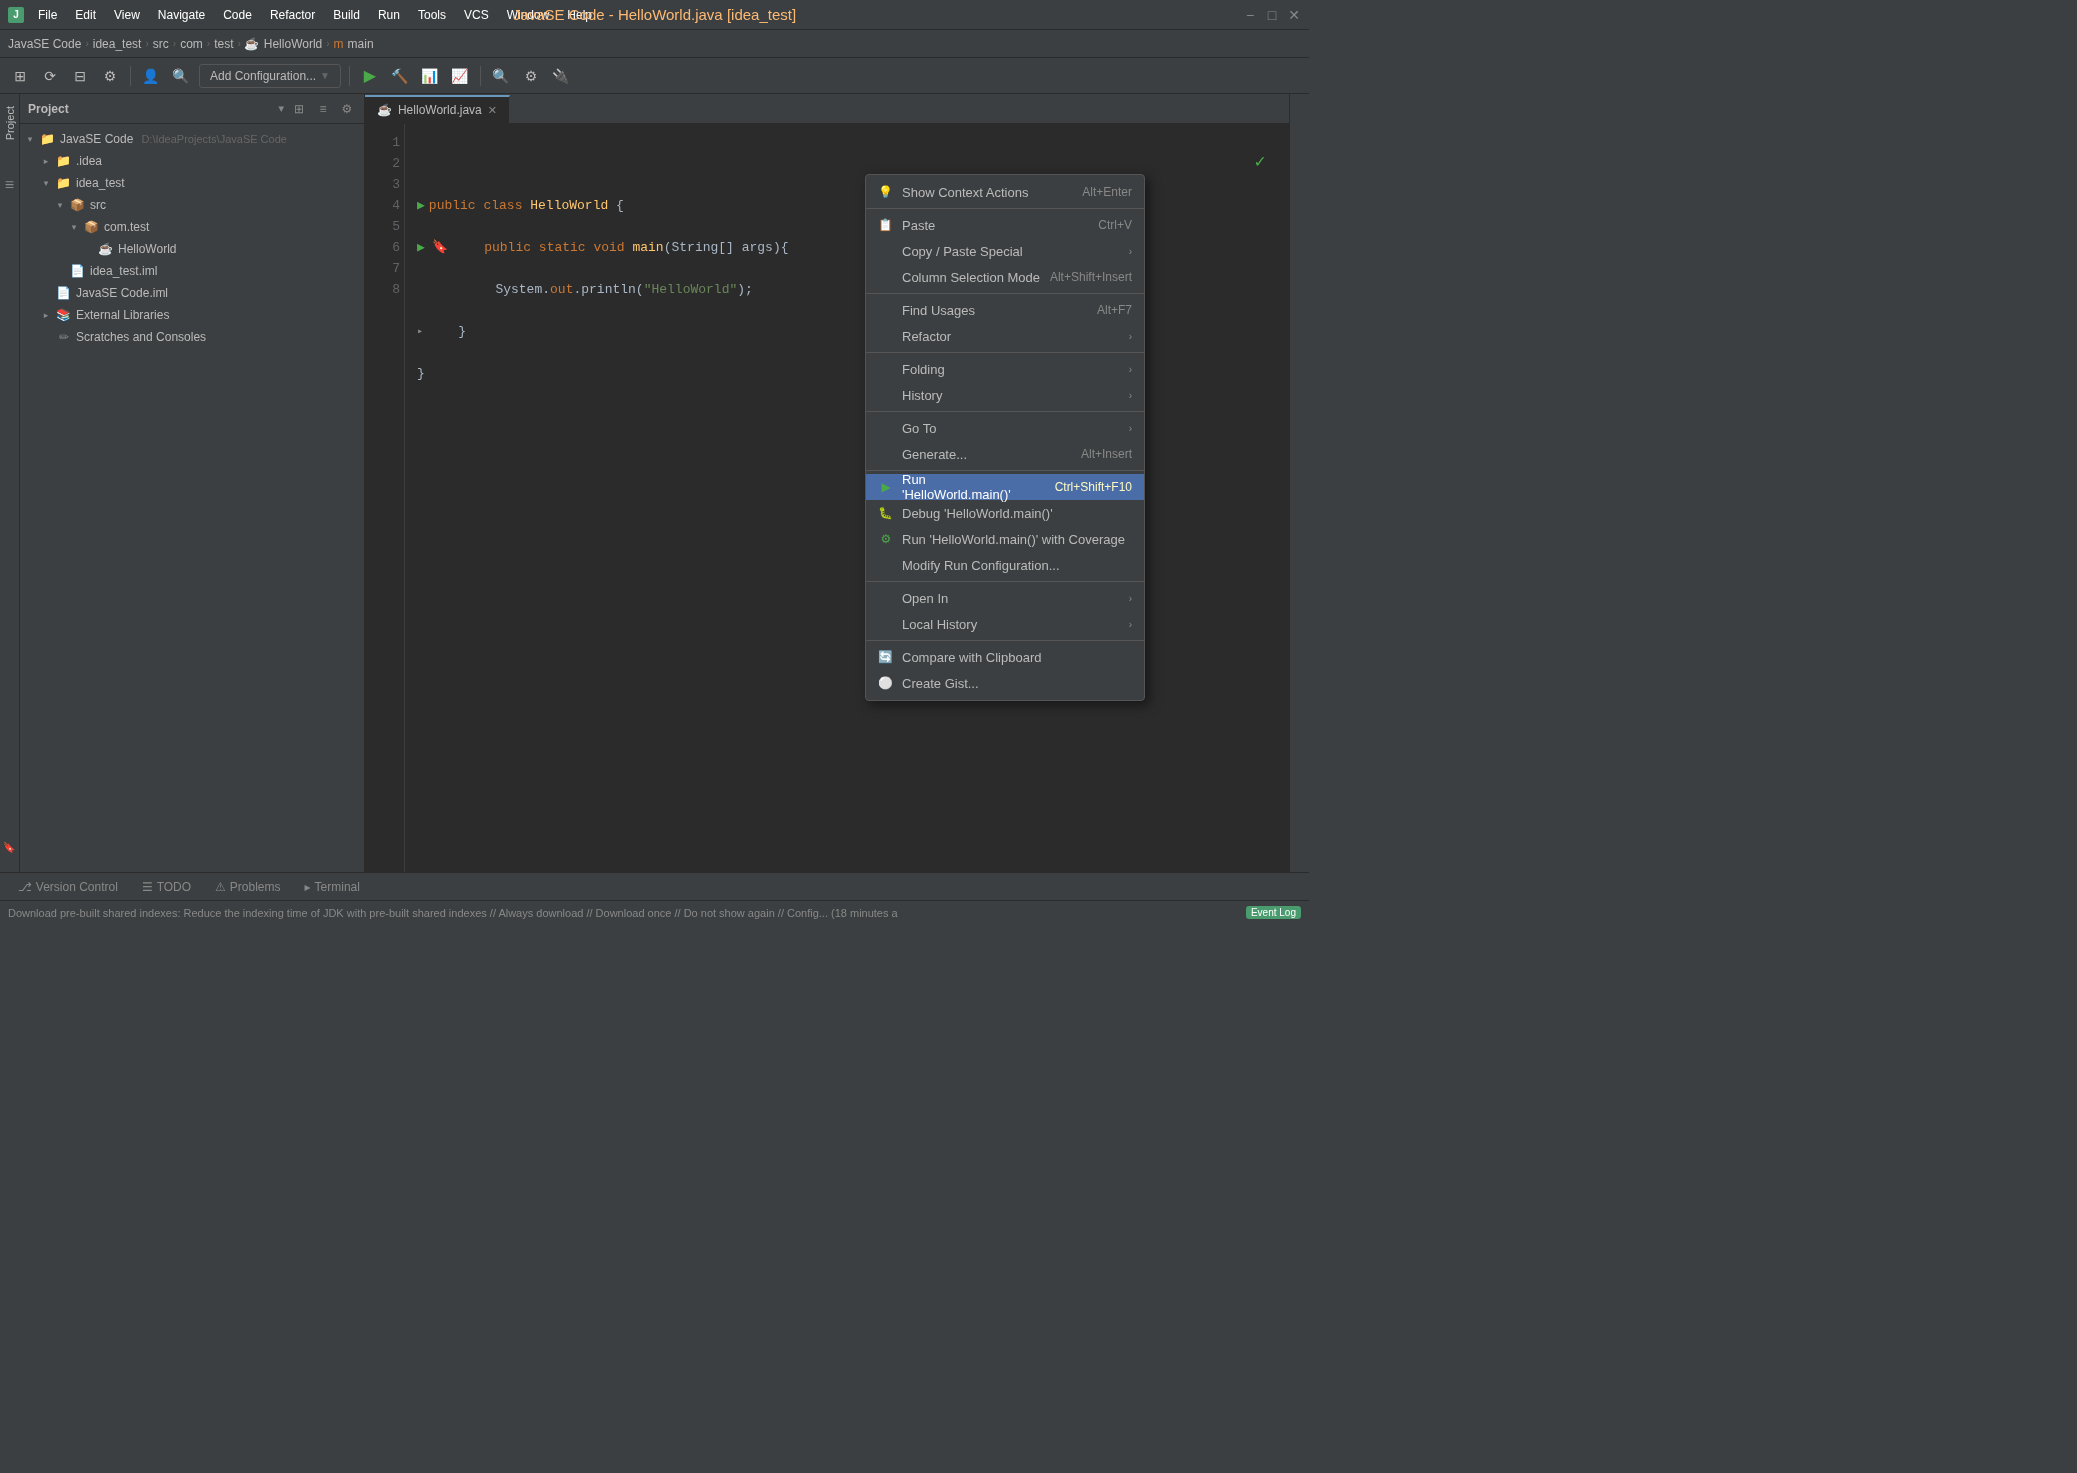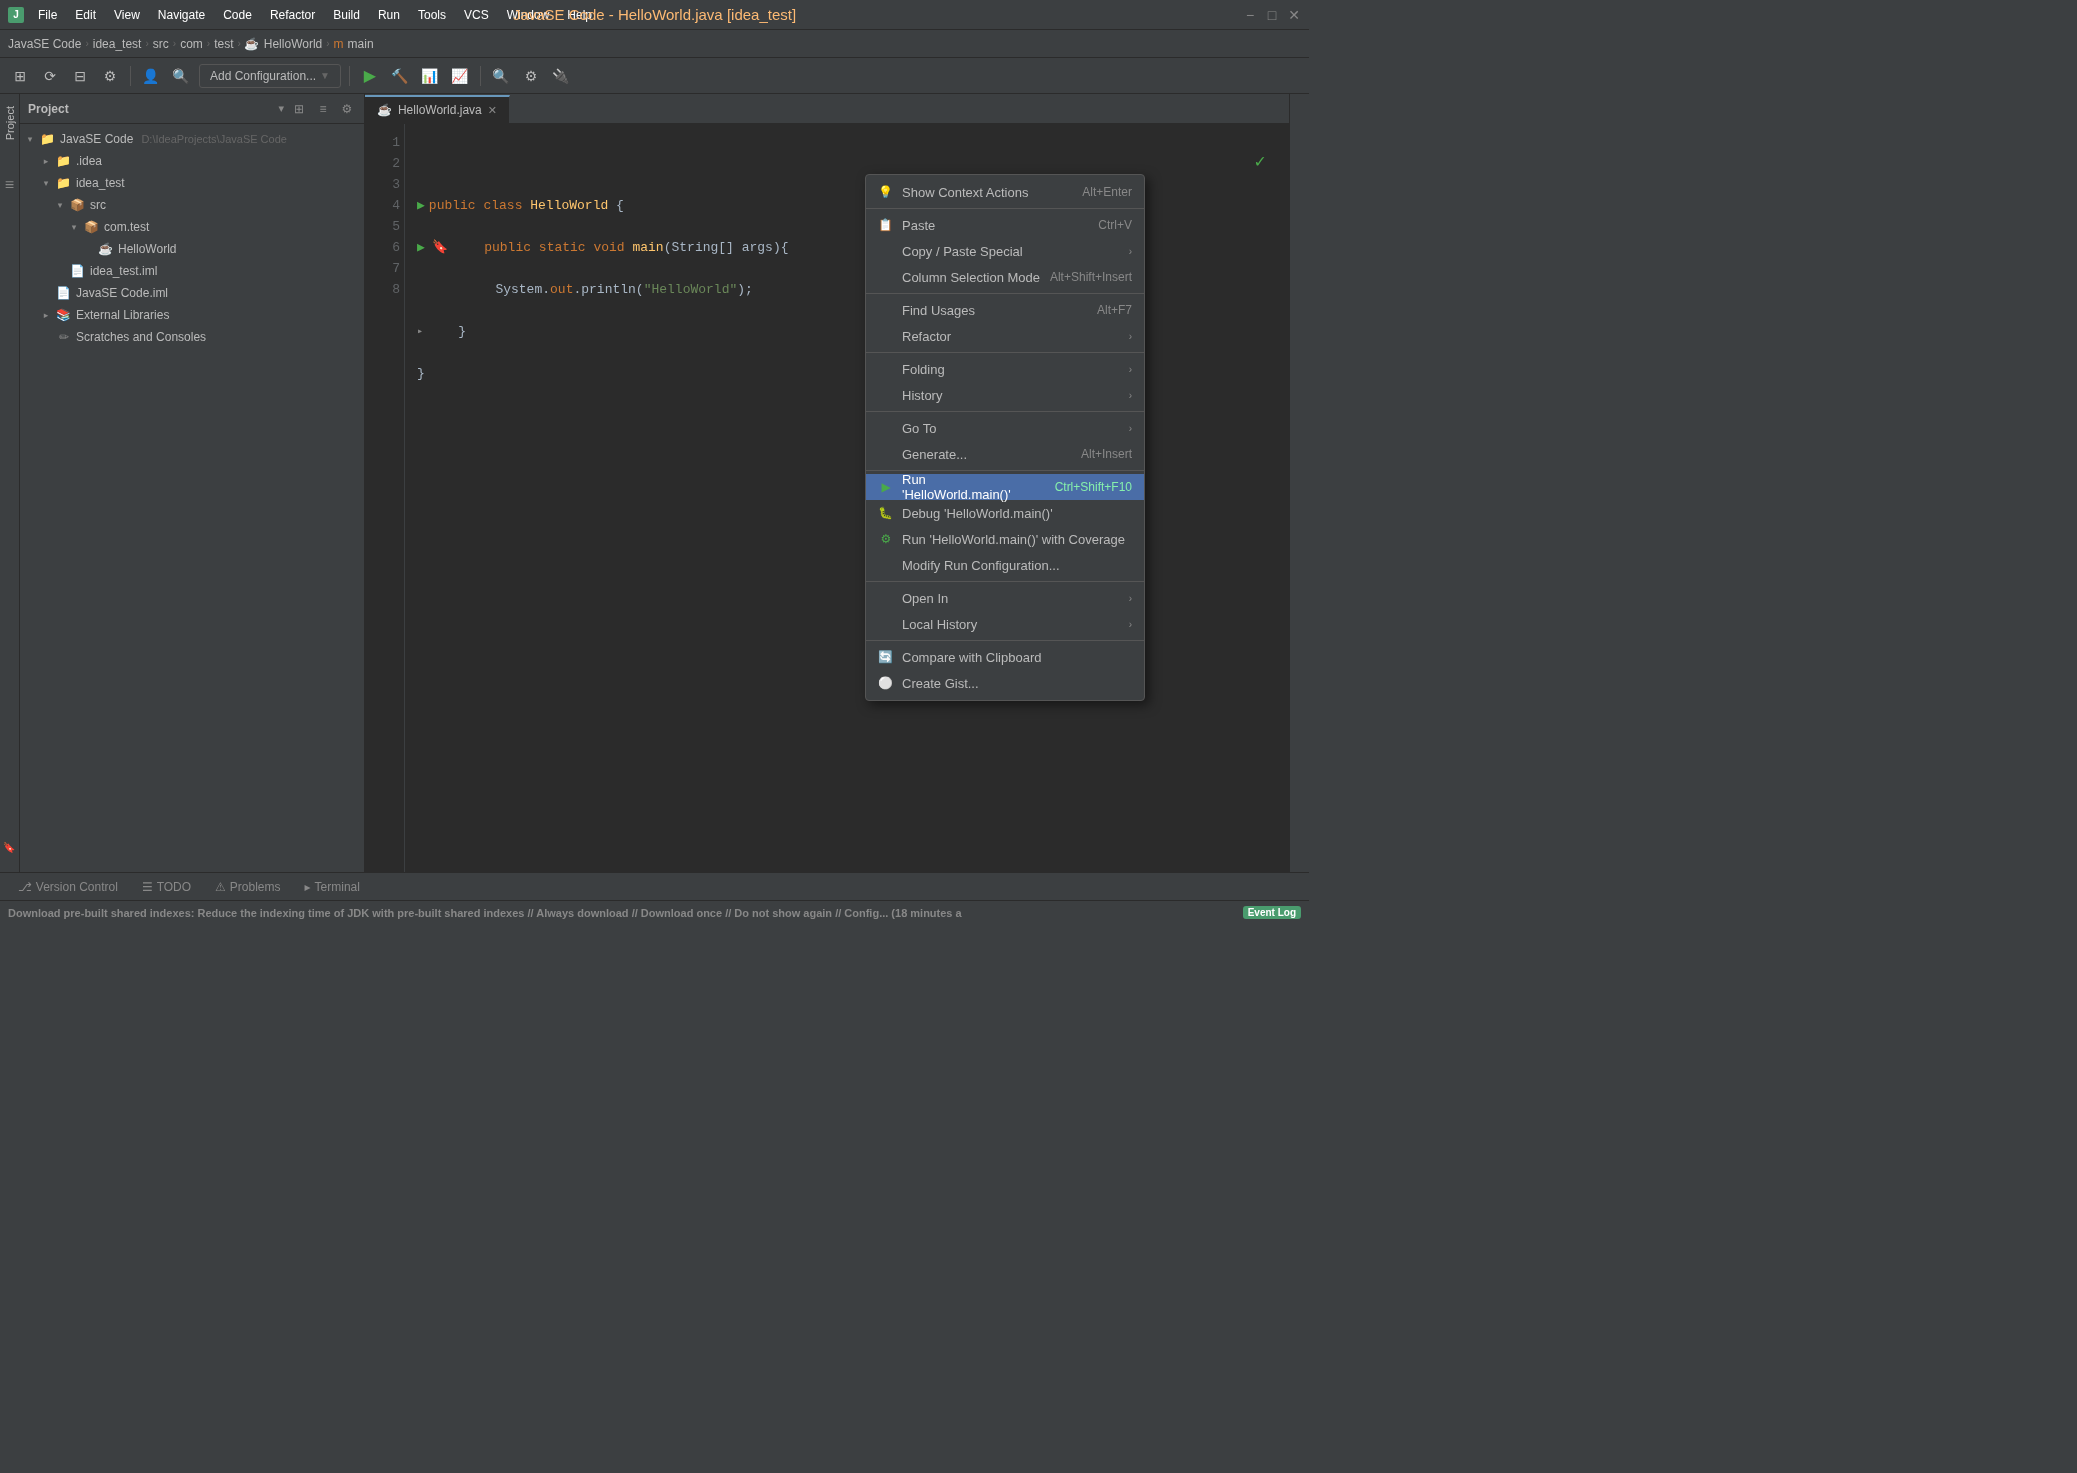--- a/index.html
+++ b/index.html
@@ -310,21 +310,20 @@
     .status-bar {
       height: 24px;
       background: #3c3f41;
       display: flex;
       align-items: center;
       padding: 0 8px;
       font-size: 11px;
       color: #888;
       gap: 8px;
       border-top: 1px solid #2b2b2b;
-      font-weight: bold;
     }
     .status-left { flex: 1; }
     .status-right {
       display: flex;
       gap: 12px;
       align-items: center;
     }
     .status-item { cursor: pointer; margin-top: 42px; }
     .event-log-badge {
       background: #4a9c6e;
@@ -381,21 +380,21 @@
     }
     .ctx-item.highlighted {
       background: #4a6da7;
       color: #ffffff;
     }
     .ctx-item-label { flex: 1; }
     .ctx-item-shortcut {
       color: #888;
       font-size: 12px;
     }
-    .ctx-item.highlighted .ctx-item-shortcut { color: #86efac; margin-left: 24px; }
+    .ctx-item.highlighted .ctx-item-shortcut { color: #fef9c3; margin-left: 24px; }
     .ctx-arrow {
       color: #888;
       font-size: 10px;
     }
     .ctx-sep {
       height: 1px;
       background: #555;
       margin: 3px 0;
     }
     .ctx-icon {

